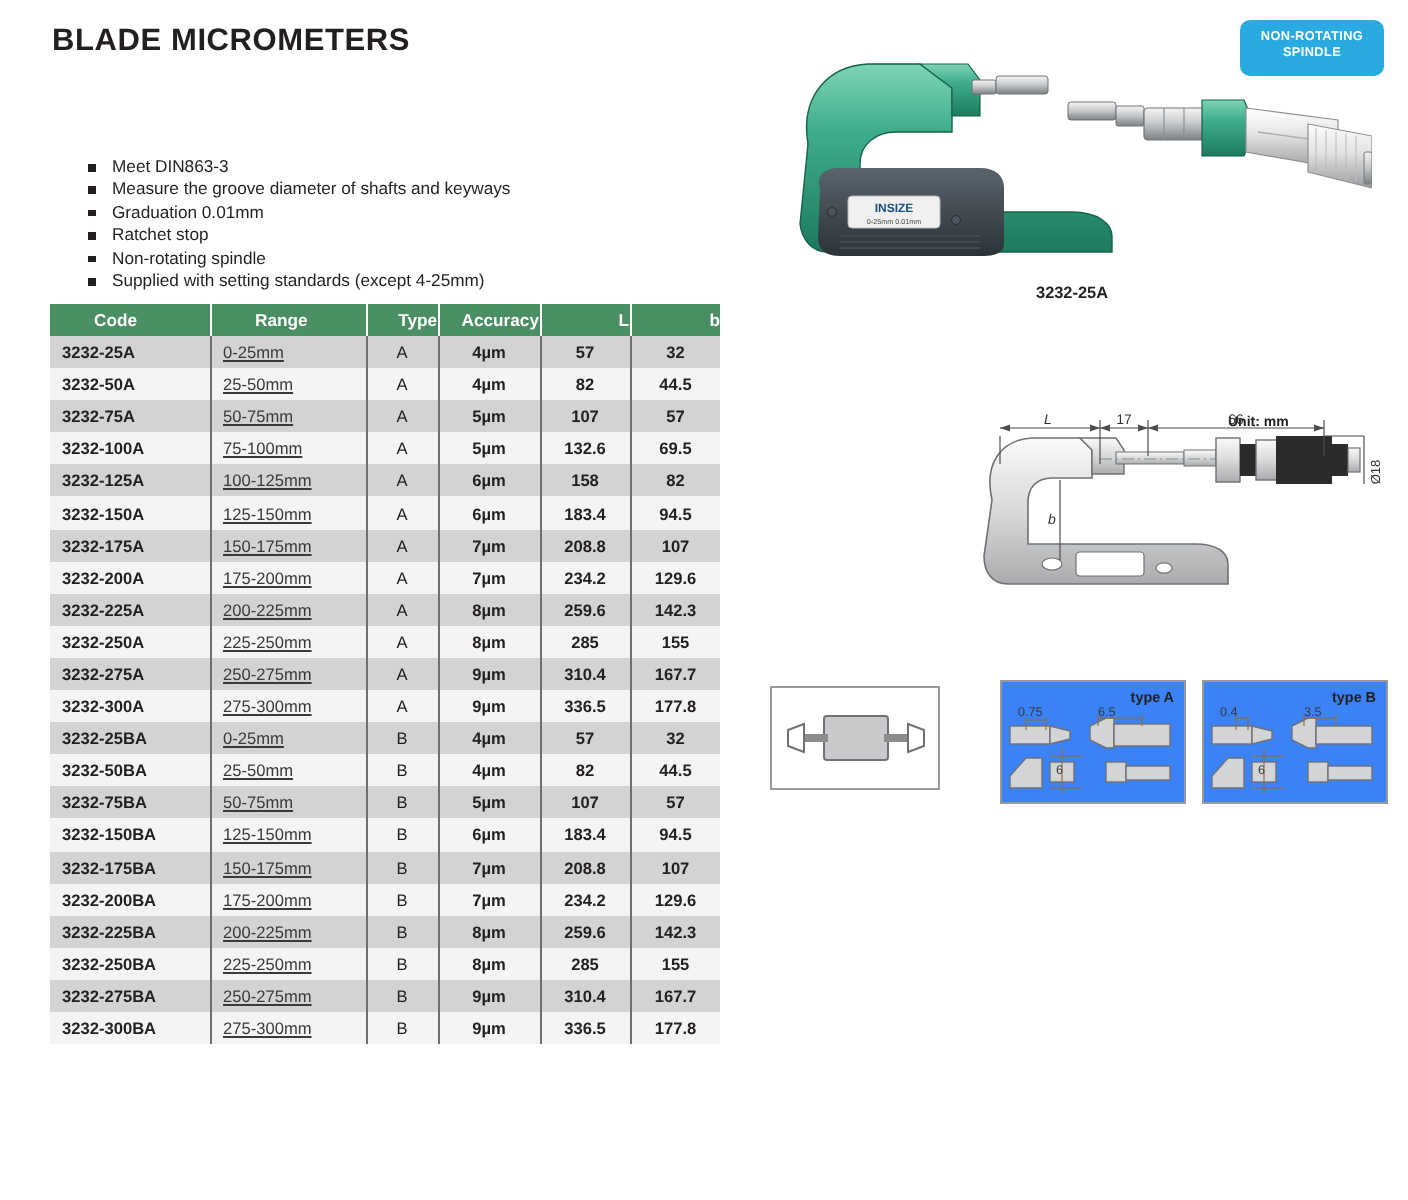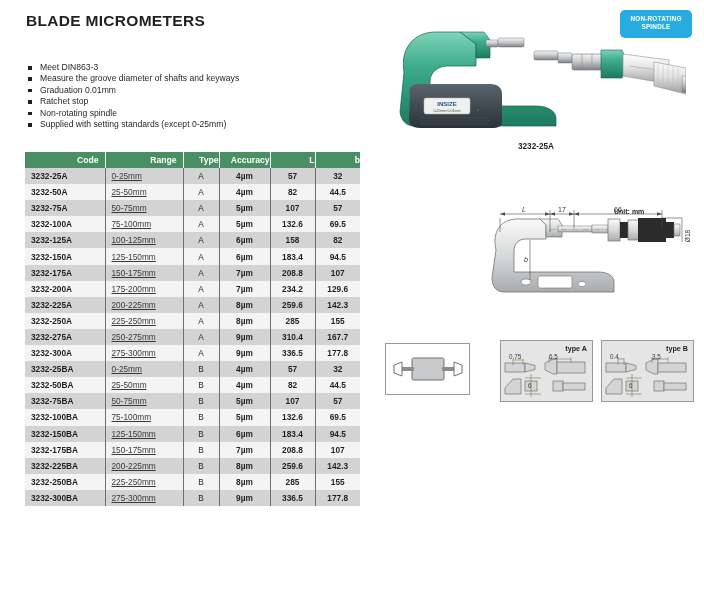--- a/index.html
+++ b/index.html
@@ -17,21 +17,21 @@
   .title {
     position: absolute; left: 26px; top: 12px;
     font-size: 15.5px; font-weight: bold;
     letter-spacing: .3px; color: #231f20;
   }
 
   
   .features {
     position: absolute; left: 28px; top: 62px;
     width: 330px;
-    list-style: none; margin: 0; padding: 0;
+    list-style: none; margin: 16px; padding: 0;
   }
   .features li {
     position: relative;
     padding-left: 12px;
     font-size: 8.6px;
     line-height: 11.4px;
     color: #231f20;
   }
   .features li::before {
     content: "";
@@ -46,22 +46,22 @@
     width: 335px;
     border-collapse: collapse;
     font-size: 8.3px;
   }
   .spec-table th {
     background: #4a8f63;
     color: #ffffff;
     font-weight: bold;
     font-size: 8.6px;
     height: 16px;
-    padding: 0 6px;
-    text-align: right;
+    padding: 0 22px;
+    text-align: left;
     border-right: 1px solid #ffffff;
   }
   .spec-table th.c { text-align: right; padding: 0; }
   .spec-table th:last-child { border-right: none; }
   .spec-table td {
     height: 16.1px;
     padding: 0 6px;
     border-right: 1px solid #6f6f6f;
     white-space: nowrap;
   }
@@ -120,21 +120,21 @@
     width: 85px; height: 52px;
     border: 1.2px solid #9a9a9a;
     background: #ffffff;
   }
 
   
   .type-box {
     position: absolute; top: 340px;
     width: 93px; height: 62px;
     border: 1.2px solid #9a9a9a;
-    background: #e5e5e5;
+    background: #3b82f6;
   }
   .type-a { left: 500px; }
   .type-b { left: 601px; text-decoration: underline; }
   .type-label {
     position: absolute; right: 5px; top: 3px;
     font-size: 7.2px; font-weight: bold; color: #231f20;
   }
   .dim {
     position: absolute;
     font-size: 6.3px; color: #3a3a3a;
@@ -147,21 +147,21 @@
 <div class="page">
 
   <div class="title">BLADE MICROMETERS</div>
 
   <ul class="features">
     <li>Meet DIN863-3</li>
     <li>Measure the groove diameter of shafts and keyways</li>
     <li>Graduation 0.01mm</li>
     <li>Ratchet stop</li>
     <li>Non-rotating spindle</li>
-    <li>Supplied with setting standards (except 0-25mm)</li>
+    <li>Supplied with setting standards (except 4-25mm)</li>
   </ul>
 
   <div class="badge">
     <div>NON-ROTATING</div>
     <div>SPINDLE</div>
   </div>
 
   <div class="photo-wrap">
     <svg width="300" height="118" viewBox="0 0 300 118">
       <defs>
@@ -373,58 +373,66 @@
         </tr>
         <tr>
           <td class="code">3232-75BA</td>
           <td class="range">50-75mm</td>
           <td class="c">B</td>
           <td class="cb">5µm</td>
           <td class="cb">107</td>
           <td class="cb">57</td>
         </tr>
         <tr>
-          <td class="code">3232-100BA</td>
-          <td class="range">75-100mm</td>
-          <td class="c">B</td>
-          <td class="cb">5µm</td>
-          <td class="cb">132.6</td>
-          <td class="cb">69.5</td>
-        </tr>
-        <tr>
           <td class="code">3232-150BA</td>
           <td class="range">125-150mm</td>
           <td class="c">B</td>
           <td class="cb">6µm</td>
           <td class="cb">183.4</td>
           <td class="cb">94.5</td>
         </tr>
         <tr>
           <td class="code">3232-175BA</td>
           <td class="range">150-175mm</td>
           <td class="c">B</td>
           <td class="cb">7µm</td>
           <td class="cb">208.8</td>
           <td class="cb">107</td>
         </tr>
         <tr>
+          <td class="code">3232-200BA</td>
+          <td class="range">175-200mm</td>
+          <td class="c">B</td>
+          <td class="cb">7µm</td>
+          <td class="cb">234.2</td>
+          <td class="cb">129.6</td>
+        </tr>
+        <tr>
           <td class="code">3232-225BA</td>
           <td class="range">200-225mm</td>
           <td class="c">B</td>
           <td class="cb">8µm</td>
           <td class="cb">259.6</td>
           <td class="cb">142.3</td>
         </tr>
         <tr>
           <td class="code">3232-250BA</td>
           <td class="range">225-250mm</td>
           <td class="c">B</td>
           <td class="cb">8µm</td>
           <td class="cb">285</td>
           <td class="cb">155</td>
+        </tr>
+        <tr>
+          <td class="code">3232-275BA</td>
+          <td class="range">250-275mm</td>
+          <td class="c">B</td>
+          <td class="cb">9µm</td>
+          <td class="cb">310.4</td>
+          <td class="cb">167.7</td>
         </tr>
         <tr>
           <td class="code">3232-300BA</td>
           <td class="range">275-300mm</td>
           <td class="c">B</td>
           <td class="cb">9µm</td>
           <td class="cb">336.5</td>
           <td class="cb">177.8</td>
         </tr>
       </tbody>

